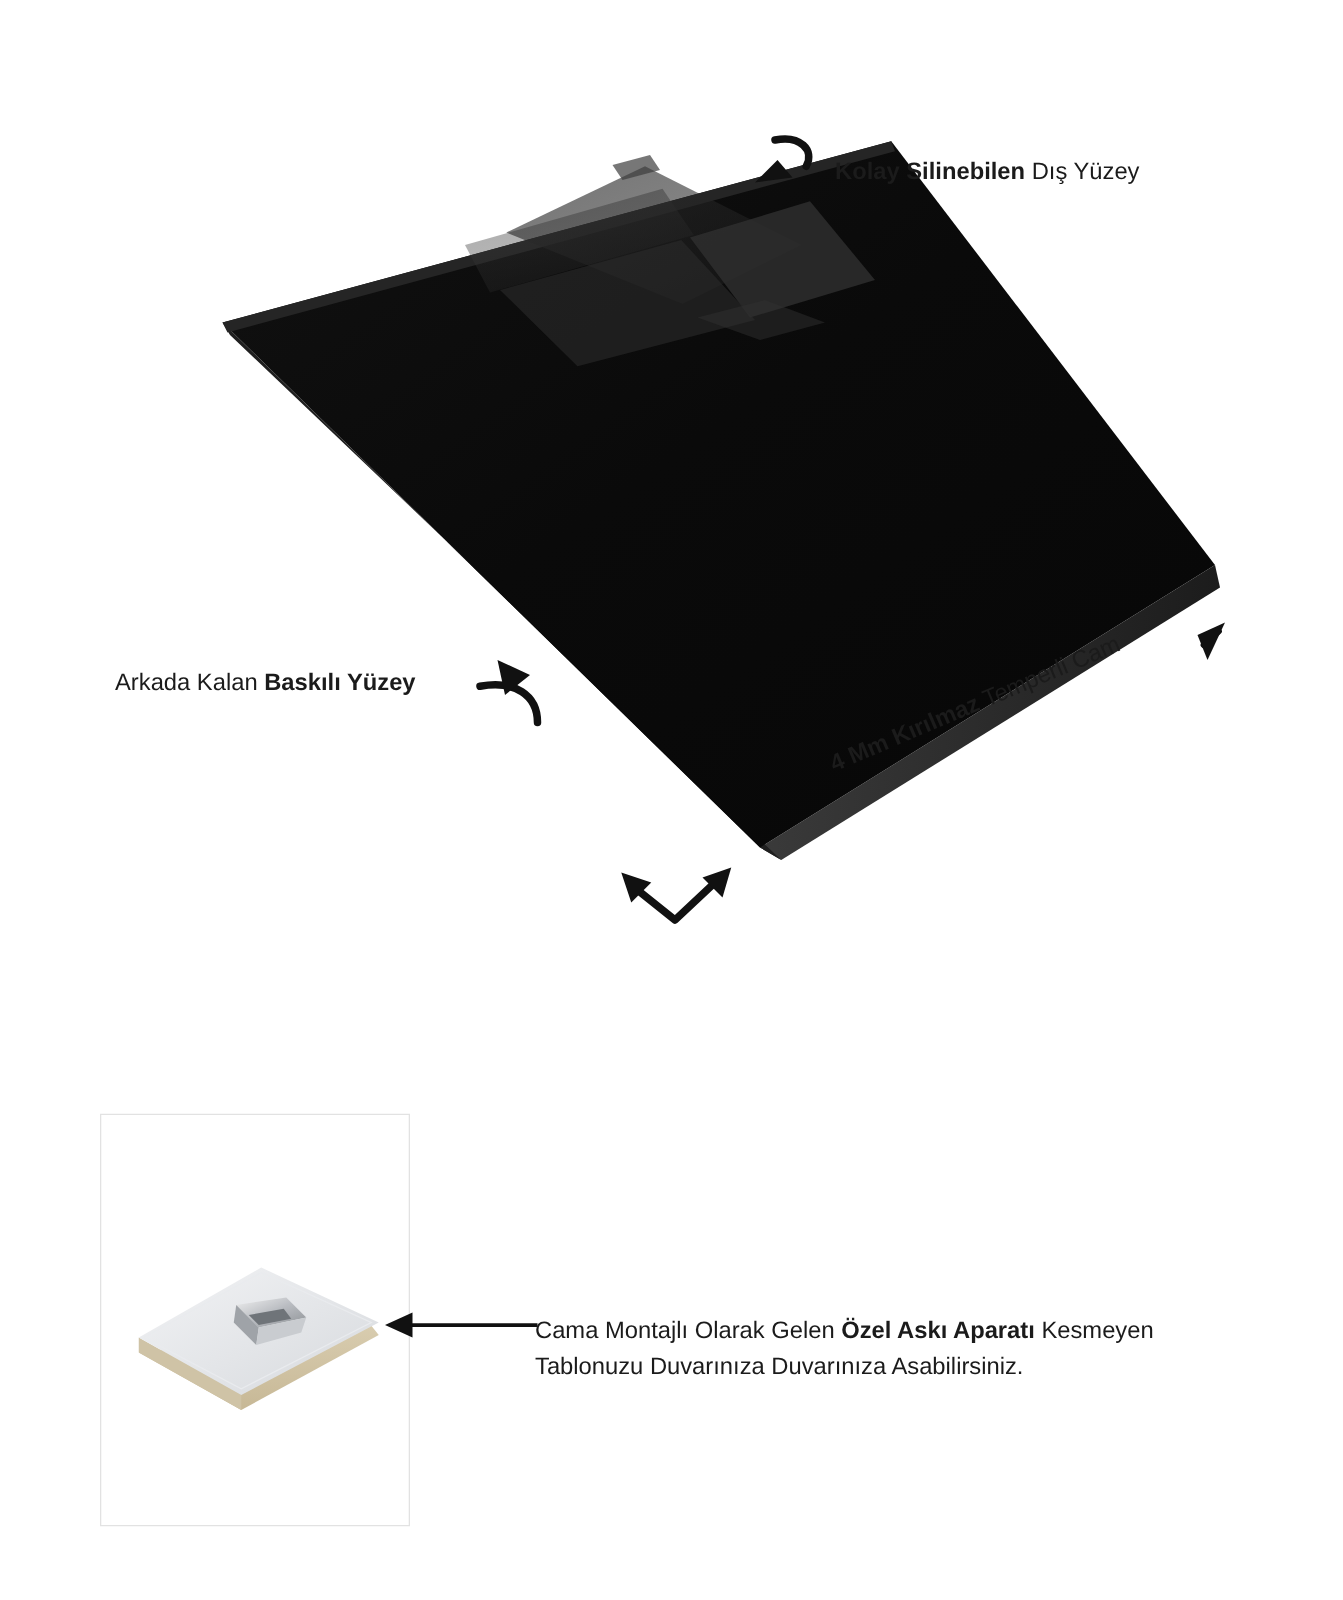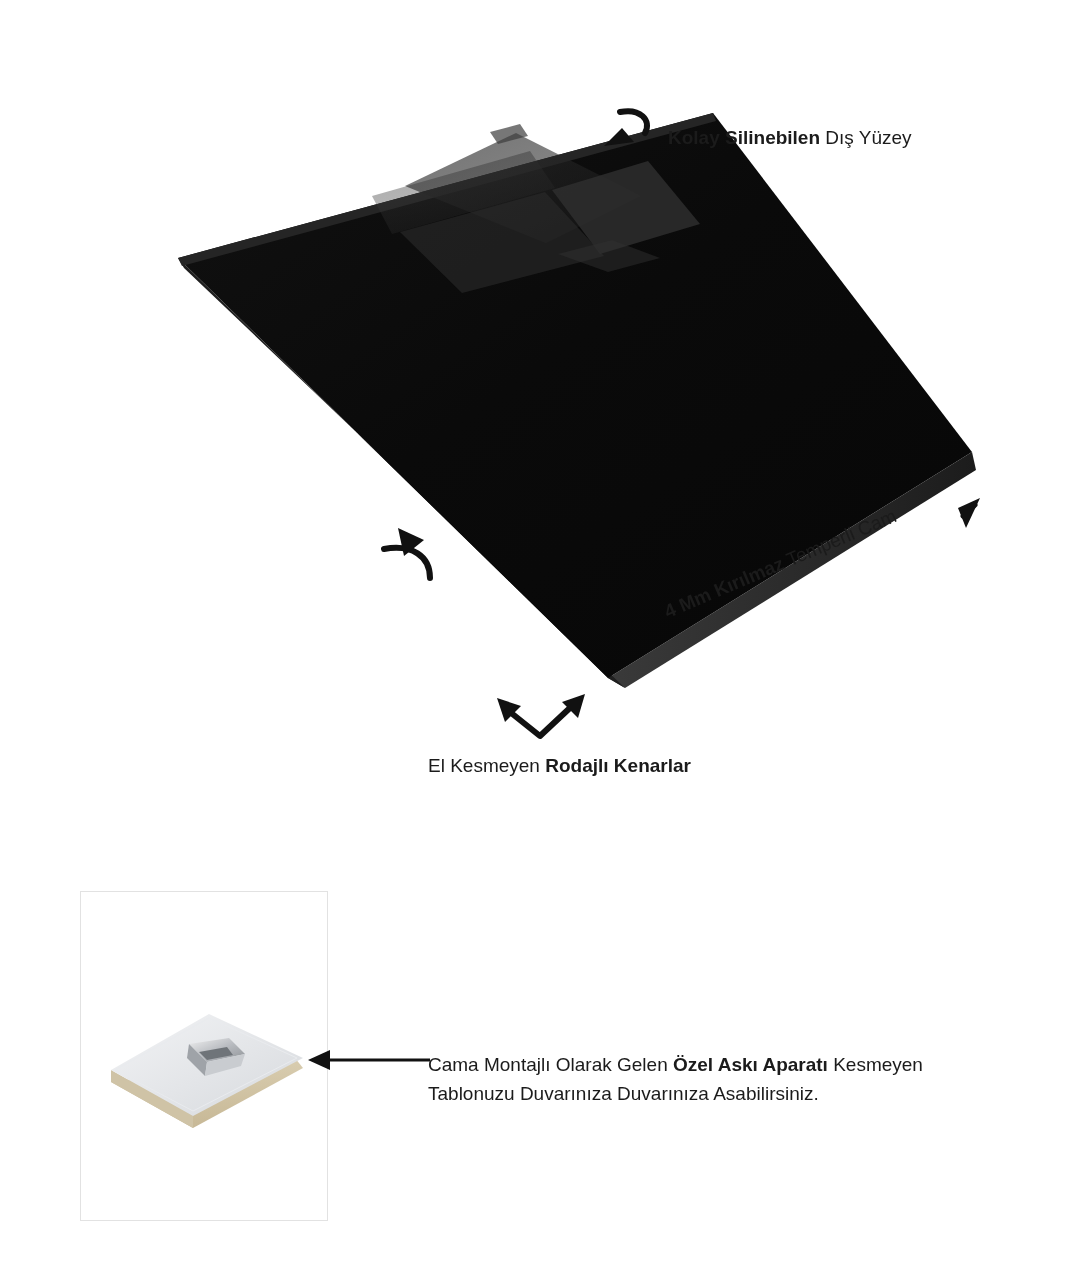--- a/index.html
+++ b/index.html
@@ -139,24 +139,24 @@
       <path d="M 975,505 L 963,516" stroke="#111" stroke-width="5" fill="none" stroke-linecap="round"></path>
       <path d="M 963,516 L 676,676" stroke="#111" stroke-width="0" fill="none"></path>
       <polygon points="980,498 966,528 958,508" fill="#111"></polygon>
     </svg>
   </div>
 
   <div class="callout callout-top">
     <b>Kolay Silinebilen</b><span> Dış Yüzey</span>
   </div>
 
-
-  <div class="callout callout-bottom">
-    <span>El Kesmeyen </span><b>Rodajlı Kenarlar</b>
-  </div>
+  <div class="callout callout-left">
+    <span>Arkada Kalan </span><b>Baskılı Yüzey</b>
+  </div>
+
 
   <div class="callout callout-diagonal">
     <b>4 Mm Kırılmaz</b><span> Temperli Cam</span>
   </div>
 
   <div class="photo-box">
     <svg width="246" height="328" viewBox="0 0 246 328" xmlns="http://www.w3.org/2000/svg">
       <defs>
         <linearGradient id="plateGrad" x1="0" y1="0" x2="1" y2="1">
           <stop offset="0%" stop-color="#f2f3f5"></stop>

